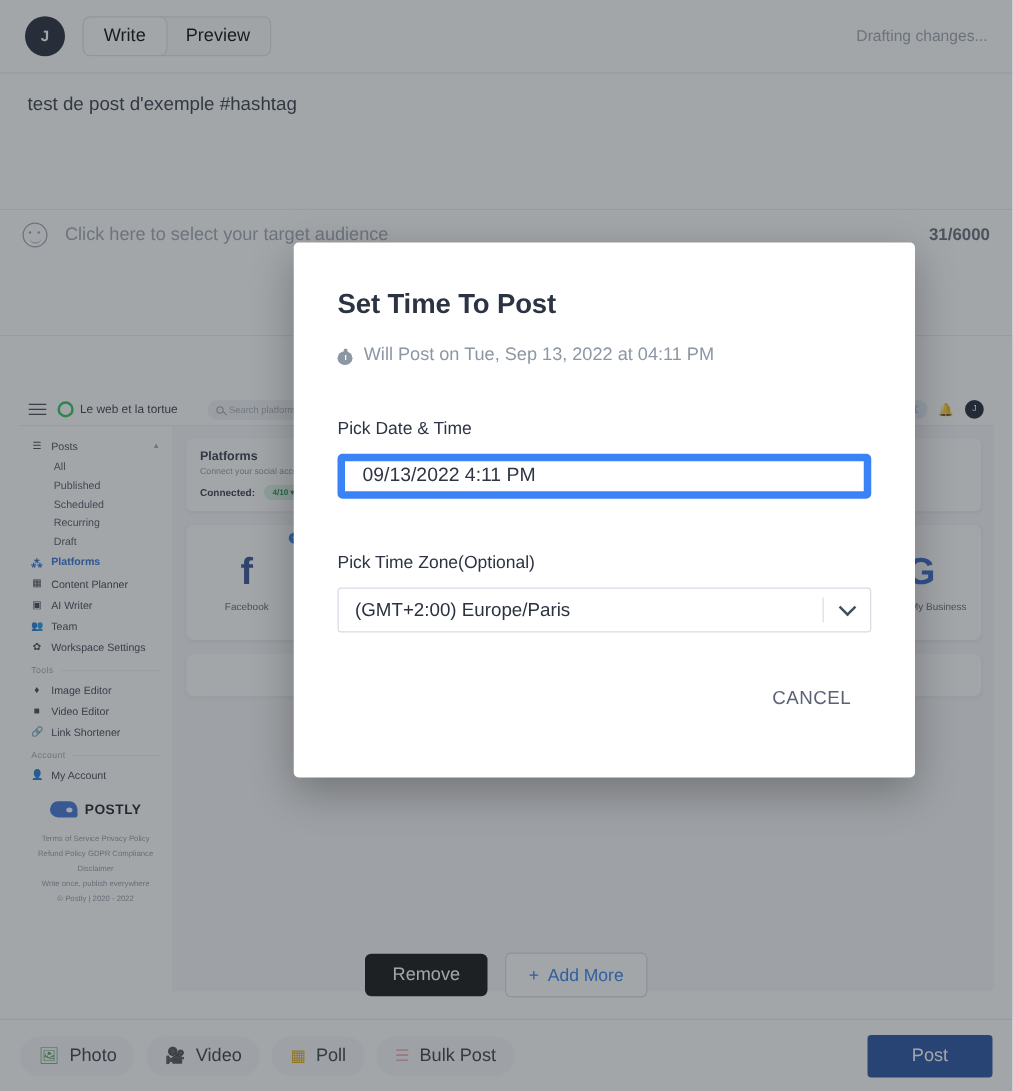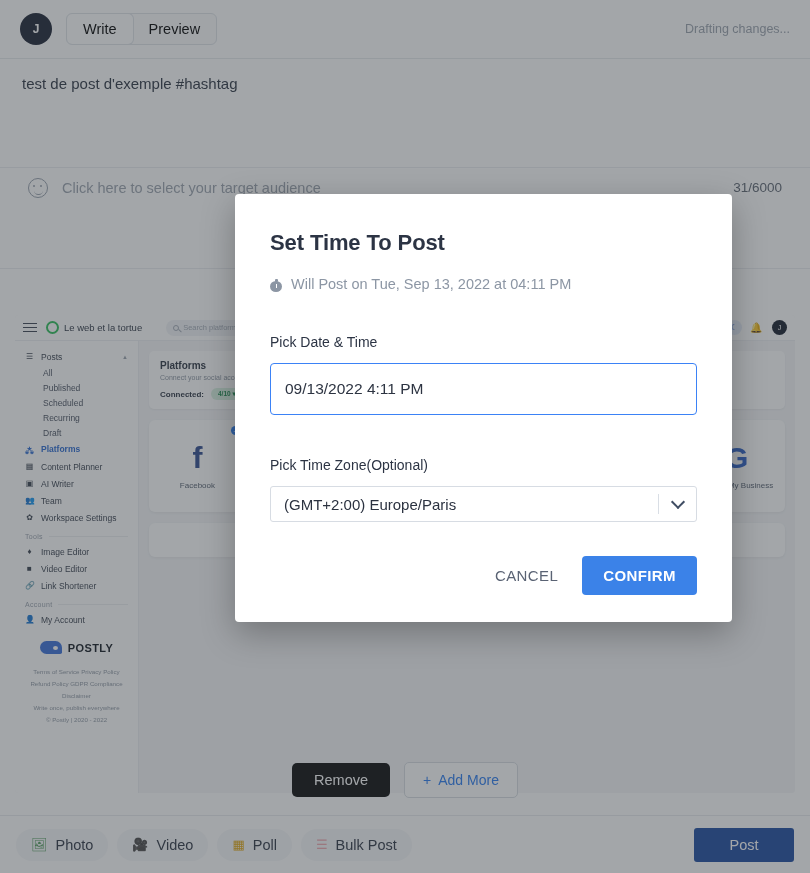--- a/index.html
+++ b/index.html
@@ -53,39 +53,39 @@
   
   .editor-area {
     position: absolute; left: 0; top: 59px; width: 810px; height: 108px;
     background: #ffffff; padding: 14px 22px;
   }
   .editor-text { font-size: 15px; color: #2e3644; line-height: 1.4; }
 
   .audience-bar {
     position: absolute; left: 0; top: 167px; width: 810px; height: 40px;
     border-top: 1px solid #ebedf0;
-    display: flex; align-items: center; padding: 0 28px;
+    display: flex; align-items: center; padding: 0 18px;
     background: #ffffff;
   }
   .emoji-btn {
     width: 20px; height: 20px; border-radius: 50%;
     border: 1.6px solid #97a0ac; position: relative; flex: 0 0 auto;
   }
   .emoji-btn::before {
     content: ""; position: absolute; left: 4px; top: 6px;
     width: 2px; height: 2px; border-radius: 50%; background: #97a0ac;
     box-shadow: 7px 0 0 #97a0ac;
   }
   .emoji-btn::after {
     content: ""; position: absolute; left: 4.5px; top: 11px;
     width: 9px; height: 4px; border-bottom: 1.6px solid #97a0ac;
     border-radius: 0 0 9px 9px;
   }
   .audience-ph { margin-left: 14px; font-size: 14.5px; color: #9ba3ae; }
-  .char-count { margin-left: auto; font-size: 13.5px; color: #5e6672; }
+  .char-count { margin-left: auto; font-size: 13.5px; color: #5e6672; font-weight: bold; }
 
   
   .chip-row {
     position: absolute; left: 0; top: 207px; width: 810px; height: 62px;
     display: flex; align-items: center; justify-content: center;
     background: #ffffff; border-bottom: 1px solid #ebedf0;
   }
   .schedule-chip {
     display: flex; align-items: center; gap: 8px;
     border: 1px solid #e0e3e8; border-radius: 20px;
@@ -307,22 +307,22 @@
     background: #8c96a4; border-radius: 1px;
   }
   .stopwatch .hand {
     position: absolute; left: 5.6px; top: 4.5px; width: 1.2px; height: 4px;
     background: #ffffff;
   }
   .field-label {
     font-size: 14px; font-weight: 400; color: #2c3444; margin-top: 42px;
   }
   .dt-input {
-    margin-top: 13px; width: 427px; height: 52px;
-    border: 1px solid #3b82f6; border-radius: 4px;
+    margin-top: 13px; width: 427px; height: 36px;
+    border: 6px solid #3b82f6; border-radius: 4px;
     padding: 0 14px; font-size: 15.5px; color: #2d3442;
     font-family: "Liberation Sans", sans-serif;
     background: #ffffff; outline: none;
   }
   .tz-wrap { position: relative; margin-top: 13px; width: 427px; }
   .tz-select {
     width: 427px; height: 36px;
     border: 1px solid #d7dce3; border-radius: 3px;
     padding: 0 44px 0 13px; font-size: 15px; color: #2b3240;
     font-family: "Liberation Sans", sans-serif;
@@ -569,15 +569,14 @@
   <div class="tz-wrap">
     <select class="tz-select">
       <option>(GMT+2:00) Europe/Paris</option>
     </select>
     <span class="tz-divider"></span>
     <span class="tz-caret"></span>
   </div>
 
   <div class="modal-actions">
     <button class="btn-cancel">CANCEL</button>
-    <button class="btn-confirm">CONFIRM</button>
   </div>
 </div>
 
 </body></html>

